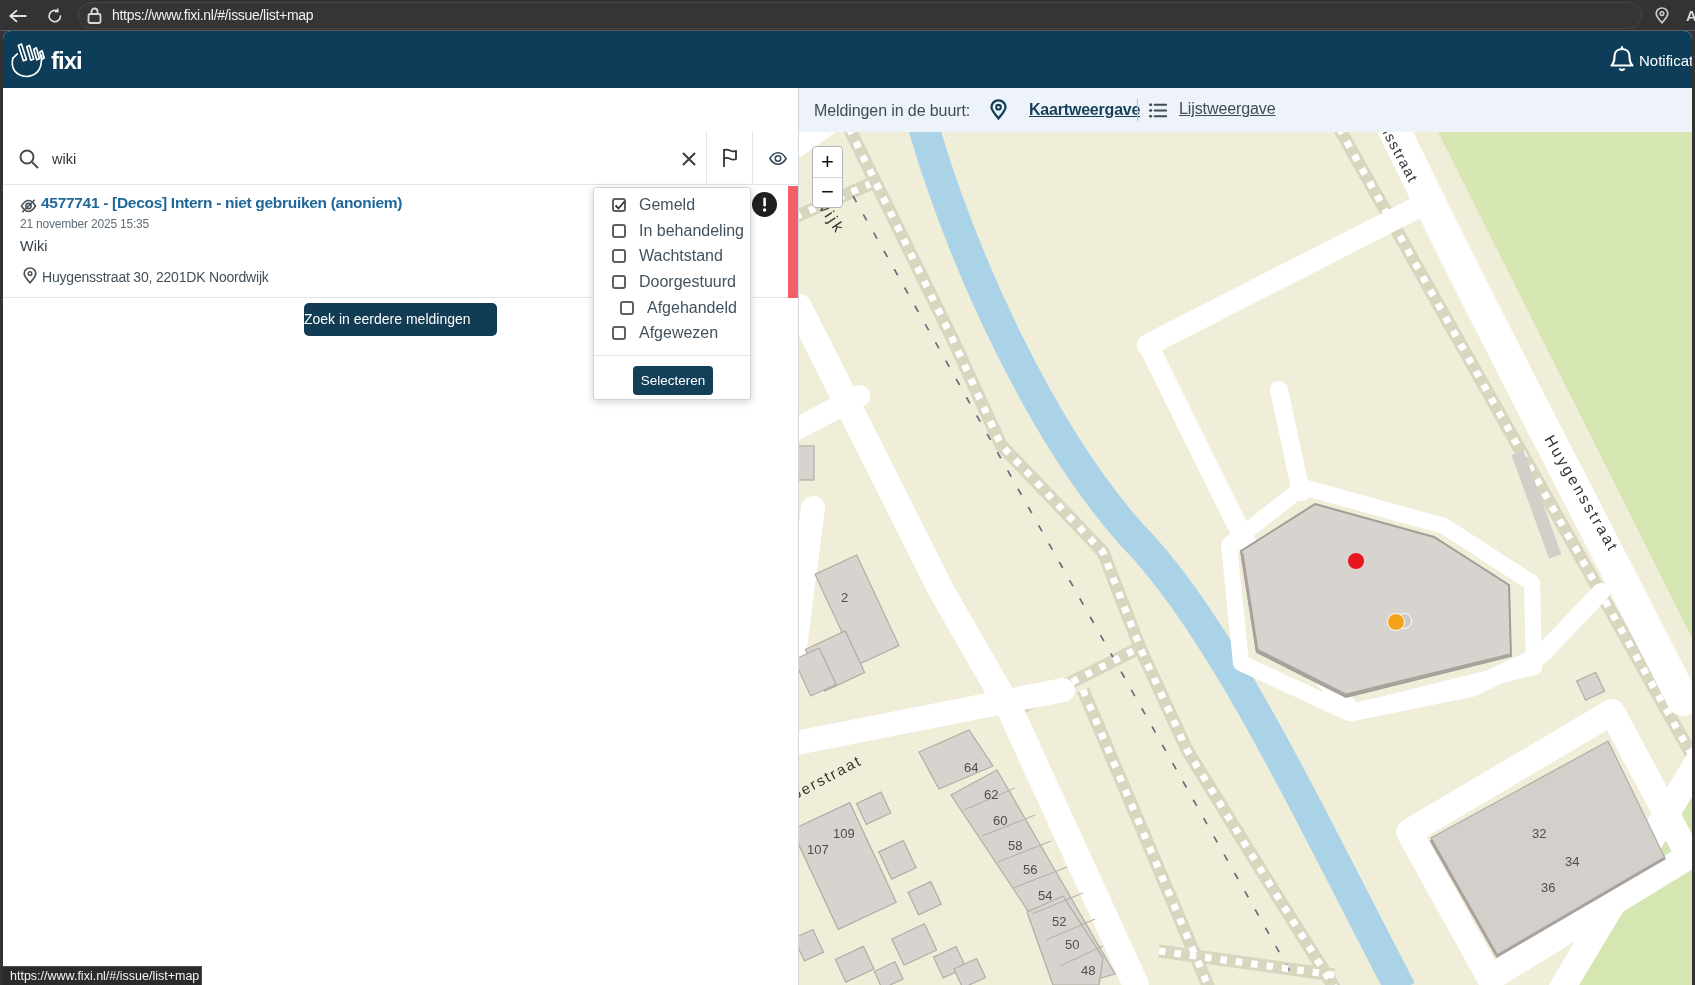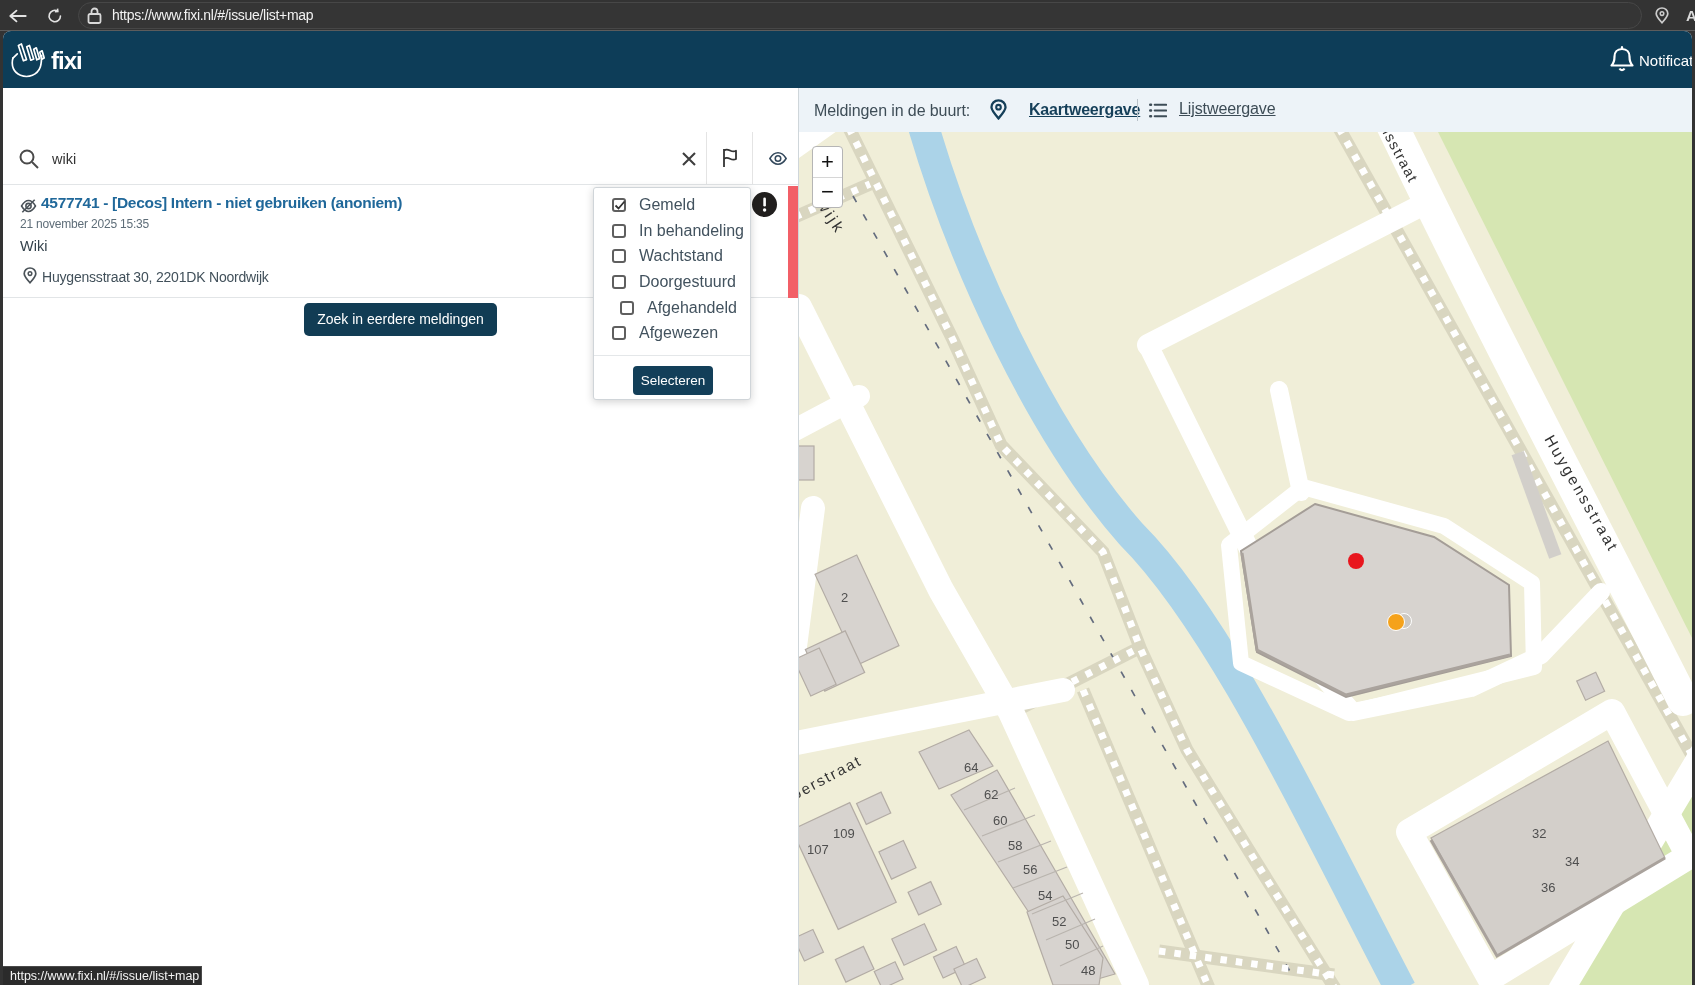--- a/index.html
+++ b/index.html
@@ -24,21 +24,21 @@
 .badge1{display:inline-block;background:#153f59;color:#fff;border-radius:9px;font-size:12.5px;font-weight:bold;min-width:28px;height:18px;line-height:18px;text-align:center;}
 .searchrow{position:absolute;left:0;top:44px;width:795px;height:53px;background:#fff;border-bottom:1px solid #e2e5e7;}
 .sep-v{position:absolute;top:0;width:1px;height:52px;background:#e4e4e4;}
 .resultrow{position:absolute;left:0;top:97px;width:795px;height:113px;background:#fff;border-bottom:1px solid #e2e5e7;padding-left:8px;}
 .rtitle{position:absolute;left:38px;top:9px;font-size:15.5px;font-weight:bold;color:#20689a;letter-spacing:-0.3px;}
 .rdate{position:absolute;left:17px;top:32px;font-size:12px;color:#5e6d78;letter-spacing:-0.2px;}
 .rwiki{position:absolute;left:17px;top:53px;font-size:14.5px;color:#33414b;}
 .raddr{position:absolute;left:39px;top:84px;font-size:14px;color:#41505a;letter-spacing:-0.2px;}
 .redbar{position:absolute;right:0px;top:1px;width:10px;height:112px;background:#f25f67;}
 .alertdot{position:absolute;left:749px;top:7px;width:25px;height:25px;border-radius:50%;background:#211f1e;color:#fff;font-weight:bold;font-size:15px;text-align:center;line-height:25px;}
-.zoekbtn{position:absolute;left:301px;top:215px;width:193px;height:33px;background:#113c54;border-radius:5px;color:#fff;font-size:14px;text-align:center;line-height:33px;}
+.zoekbtn{position:absolute;left:301px;top:215px;width:193px;height:33px;background:#113c54;border-radius:5px;color:#fff;font-size:14px;line-height:33px;}
 
 .dropdown{position:absolute;left:590px;top:99px;width:158px;height:213px;background:#fff;border:1px solid #d0d5d9;border-radius:3px;box-shadow:0 2px 8px rgba(0,0,0,0.18);z-index:5;}
 .ddrow{position:absolute;left:18px;height:16px;font-size:16px;color:#42525e;}
 .ddbox{display:inline-block;width:14px;height:14px;border:2px solid #5f5f5f;border-radius:3px;vertical-align:-2px;margin-right:13px;}
 .ddsep{position:absolute;left:0;top:167px;width:156px;height:1px;background:#e4e7e9;}
 .ddbtn{position:absolute;left:39px;top:178px;width:80px;height:29px;background:#133f59;border-radius:4px;color:#fff;font-size:13.5px;text-align:center;line-height:29px;}
 
 .rightpanel{position:absolute;left:795px;top:57px;width:894px;height:897px;background:#edf3f8;border-left:1px solid #cfd6da;}
 .rptop{position:absolute;left:0;top:0;width:894px;height:44px;background:#edf3f8;}
 .maparea{position:absolute;left:0;top:44px;width:894px;height:853px;background:#f0eed8;overflow:hidden;}

